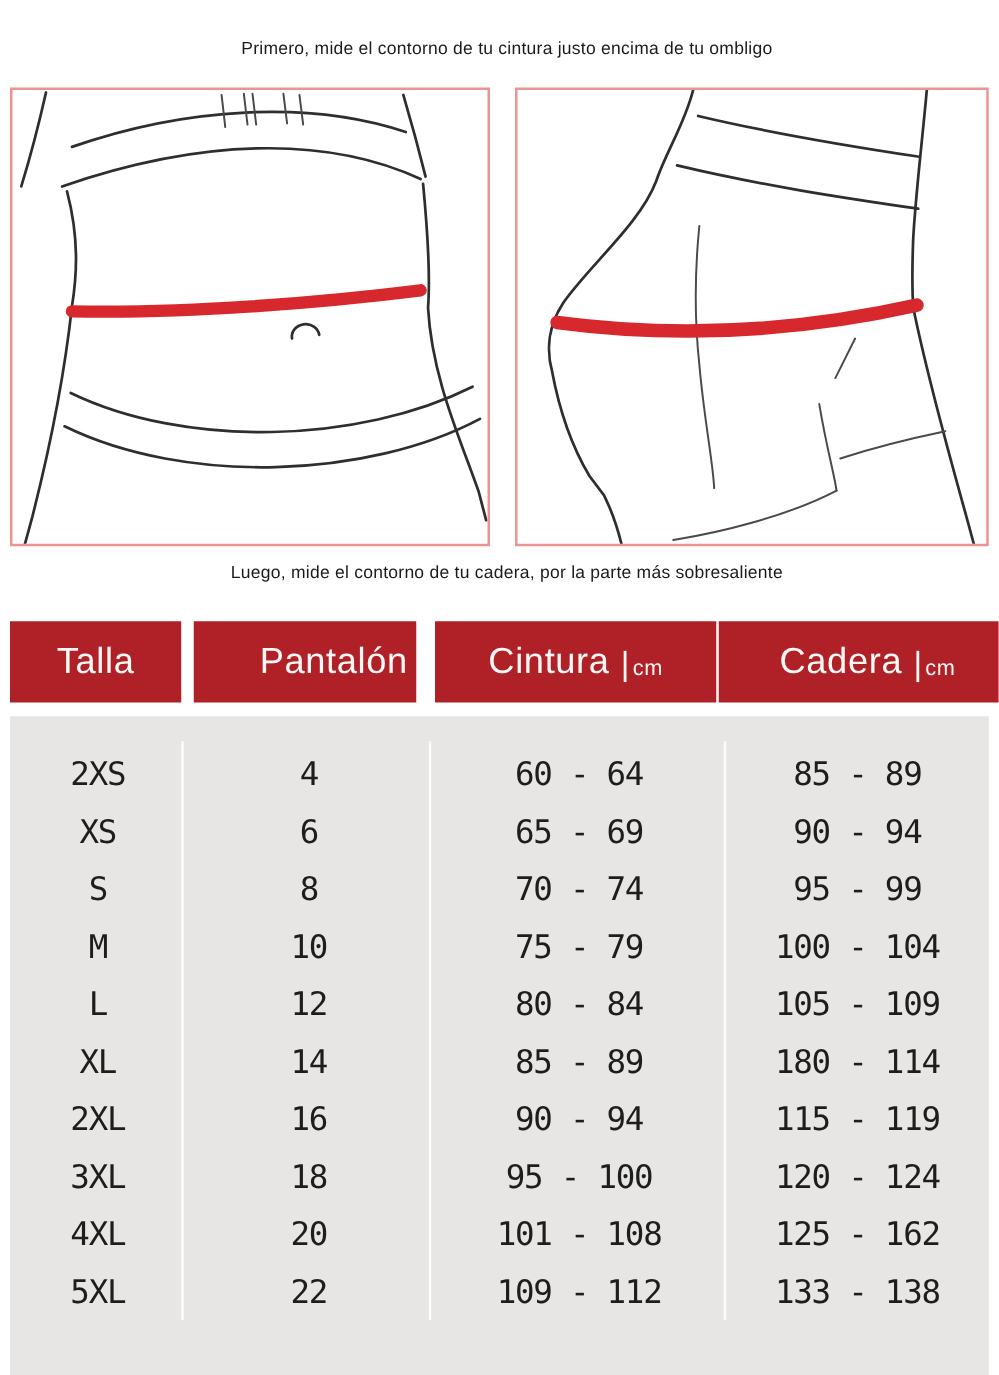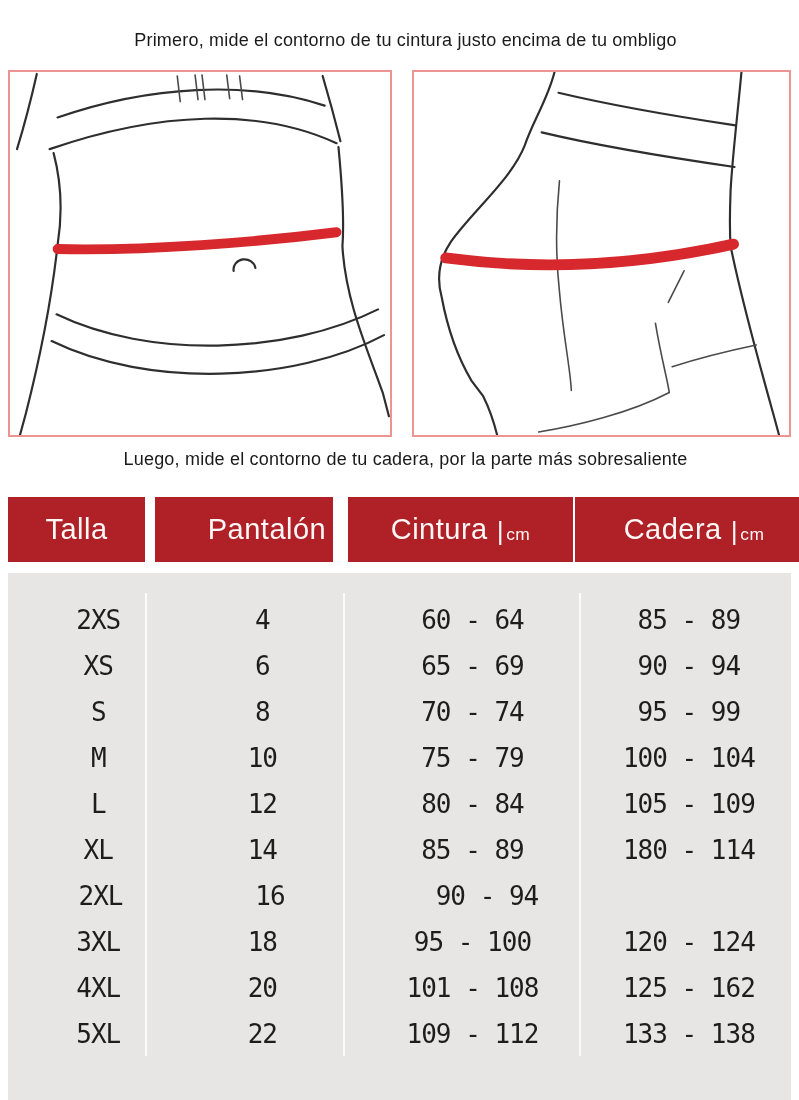--- a/index.html
+++ b/index.html
@@ -11,21 +11,21 @@
     --cell-ink:#1D1D1D;
   }
   *{box-sizing:border-box;}
   html,body{margin:0;padding:0;background:#ffffff;}
   .canvas{
     position:relative;width:799px;height:1100px;background:#ffffff;
     font-family:"Liberation Sans",sans-serif;overflow:hidden;margin:0 auto;
   }
   .instruction{
     position:absolute;left:0;width:100%;text-align:center;
-    color:#1A1A1A;font-size:18px;letter-spacing:0.2px;padding-left:12px;
+    color:#1A1A1A;font-size:14px;letter-spacing:0.2px;padding-left:12px;
   }
   #ins1{top:30px;}
   #ins2{top:449px;}
   .fig{
     position:absolute;top:70px;height:367px;border:2px solid var(--frame);
     background:#ffffff;
   }
   #fig-left{left:8px;width:384px;}
   #fig-right{left:412px;width:379px;}
   .fig svg{display:block;width:100%;height:100%;}
@@ -49,21 +49,21 @@
   }
   .vdiv{position:absolute;width:2px;top:20px;bottom:44px;background:#FBFBFA;}
   #vdiv1{left:137px;}
   #vdiv2{left:335px;}
   #vdiv3{left:571px;}
   .trow{display:flex;height:46px;align-items:center;position:relative;}
   .tcell{
     text-align:center;font-family:"DejaVu Sans Mono",monospace;
     font-size:26px;color:var(--cell-ink);letter-spacing:-1px;
   }
-  .col-0{width:141px;margin-left:22px;}
+  .col-0{width:141px;}
   .col-1{width:198px;}
   .col-2{width:236px;}
   .col-3{width:211px;}
 </style>
 </head>
 <body>
 
 <div class="canvas">
 
   <div class="instruction" id="ins1">Primero, mide el contorno de tu cintura justo encima de tu ombligo</div>
@@ -168,20 +168,21 @@
       <div class="trow">
         <div class="tcell col-0">XL</div>
         <div class="tcell col-1">14</div>
         <div class="tcell col-2">85 - 89</div>
         <div class="tcell col-3">180 - 114</div>
       </div>
       <div class="trow">
         <div class="tcell col-0">2XL</div>
         <div class="tcell col-1">16</div>
         <div class="tcell col-2">90 - 94</div>
+        <div class="tcell col-3">115 - 119</div>
       </div>
       <div class="trow">
         <div class="tcell col-0">3XL</div>
         <div class="tcell col-1">18</div>
         <div class="tcell col-2">95 - 100</div>
         <div class="tcell col-3">120 - 124</div>
       </div>
       <div class="trow">
         <div class="tcell col-0">4XL</div>
         <div class="tcell col-1">20</div>

